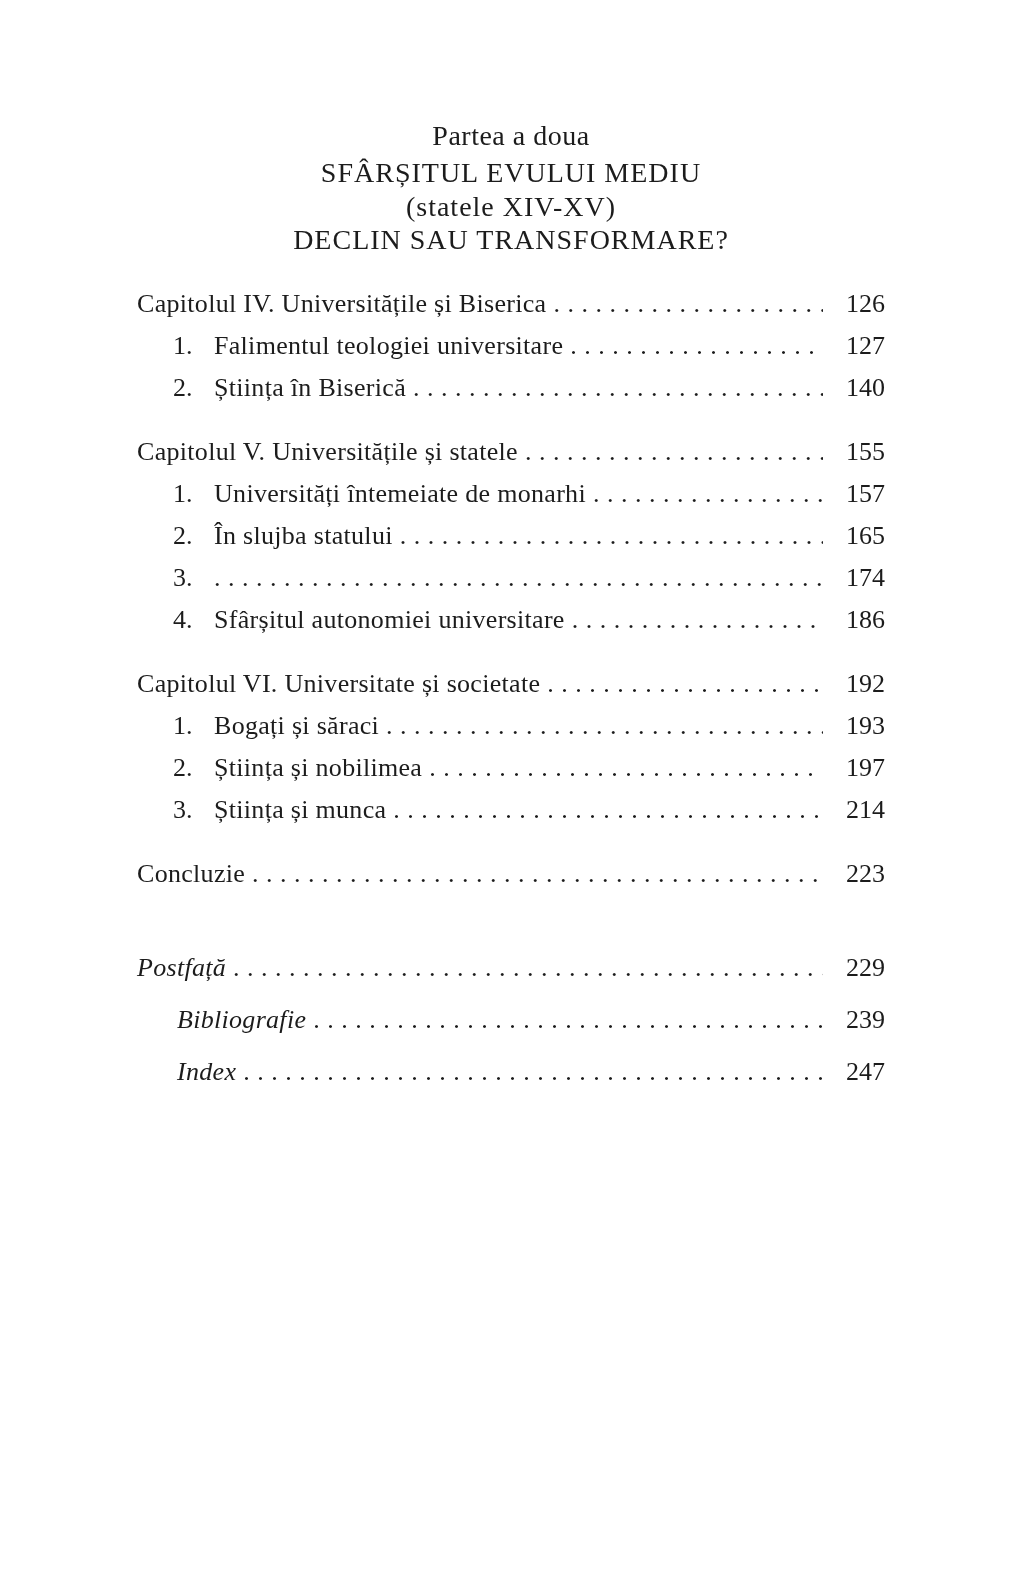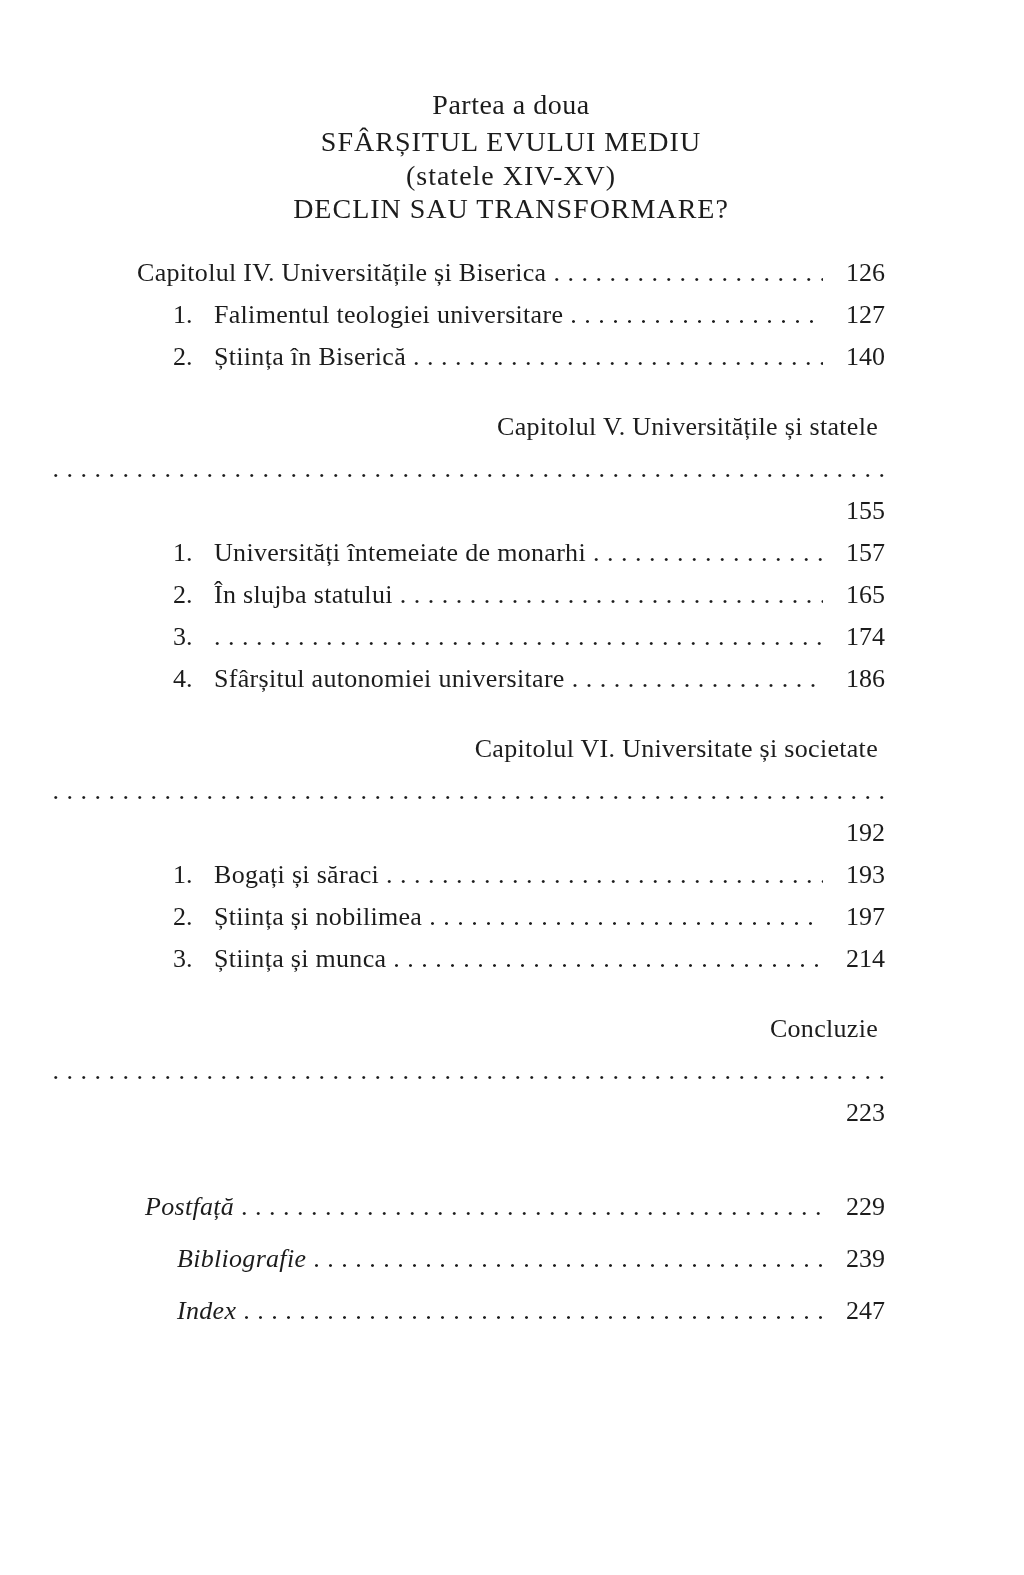--- a/index.html
+++ b/index.html
@@ -8,21 +8,21 @@
     background: #ffffff;
   }
   .page {
     position: relative;
     width: 1024px;
     height: 1575px;
     background: #ffffff;
     color: #1c1c1c;
     font-family: "Liberation Serif", "DejaVu Serif", serif;
     box-sizing: border-box;
-    padding: 85px 139px 0 137px;
+    padding: 116px 139px 0 137px;
     overflow: hidden;
   }
   
   .toc-header {
     text-align: center;
     margin-bottom: 26px;
   }
   .part-title {
     font-size: 28px;
     line-height: 40px;
@@ -36,21 +36,21 @@
   
   .toc {
     font-size: 26px;
   }
   .toc-row {
     display: flex;
     align-items: flex-end;
     line-height: 42px;
     white-space: nowrap;
   }
-  .group-start { margin-top: 28px; flex-direction: column; }
+  .group-start { margin-top: 22px; }
   .row-sub { padding-left: 36px; }
   .toc-num {
     display: inline-block;
     width: 41px;
     flex: none;
   }
   .toc-label {
     flex: none;
     padding-right: 7px;
     letter-spacing: 0.3px;
@@ -64,21 +64,21 @@
   .toc-dots::after {
     content: ". . . . . . . . . . . . . . . . . . . . . . . . . . . . . . . . . . . . . . . . . . . . . . . . . . . . . . . . . . . .";
     word-spacing: 1px;
   }
   .toc-page {
     flex: none;
     min-width: 50px;
     padding-left: 12px;
     text-align: right;
   }
-  .sec-back-first { margin-top: 52px; margin-left: 8px; }
+  .sec-back-first { margin-top: 52px; }
   .sec-back { }
   .sec-back .toc-label { font-style: italic; }
   .row-back + .row-back { margin-top: 10px; margin-left: 40px; }
 </style>
 </head>
 <body>
 
 <div class="page">
 
   <header class="toc-header">

